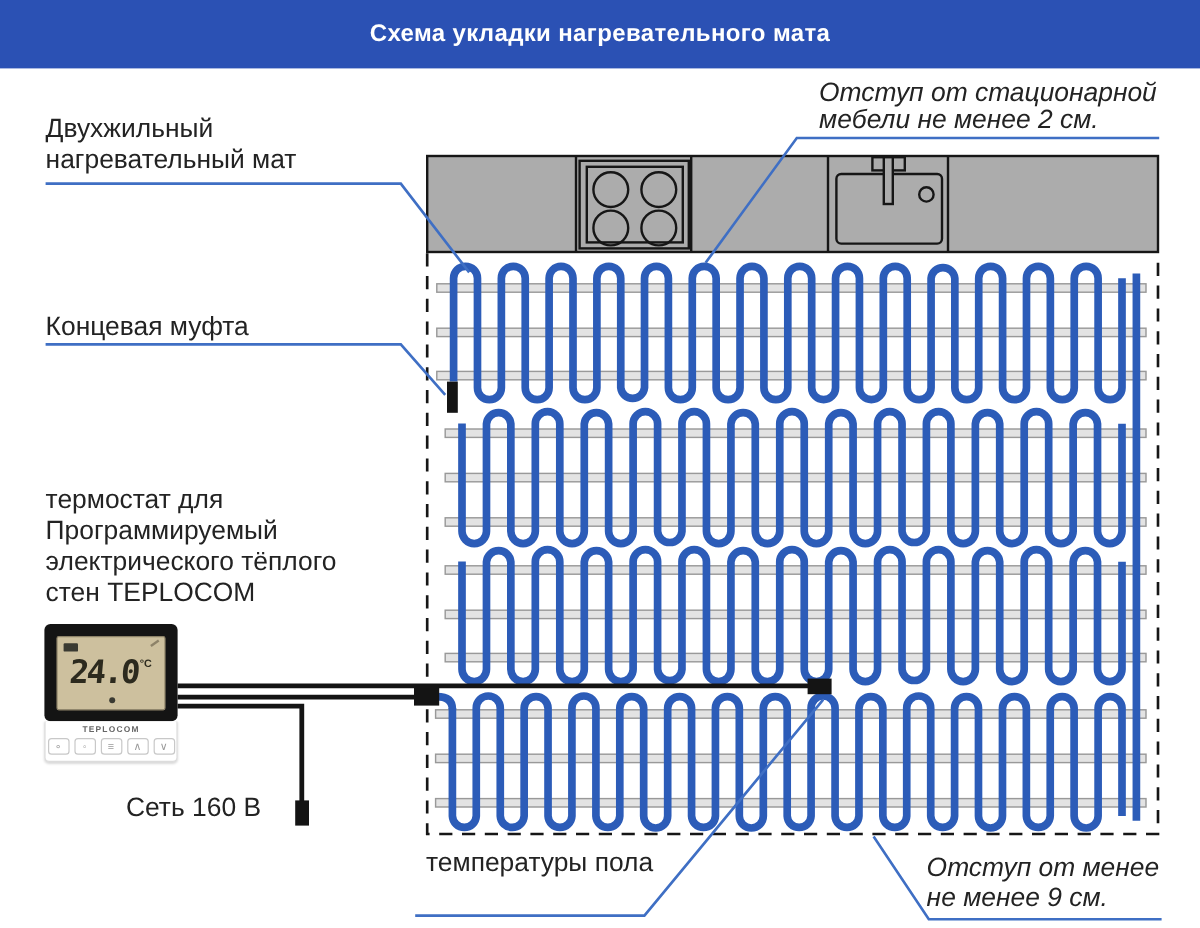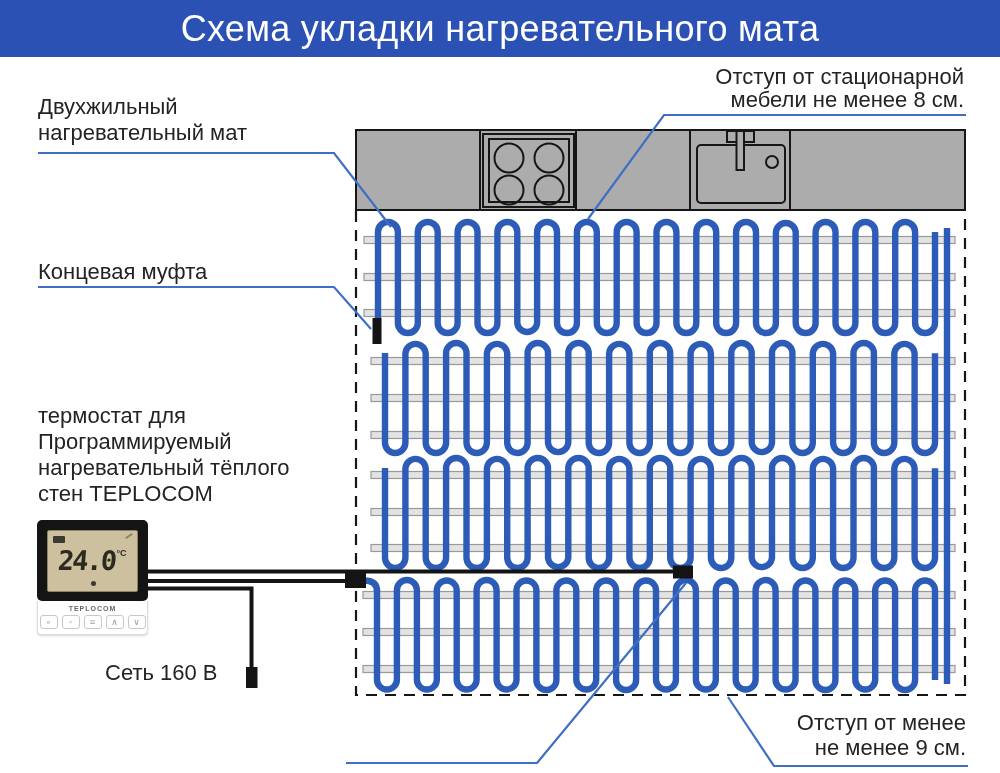--- a/index.html
+++ b/index.html
@@ -1,22 +1,22 @@
 <!DOCTYPE html>
 <html style="--header-bg: #2b51b4; --header-text: #ffffff; --cable-blue: #2c5cb8; --leader-blue: #3f6fc4; --counter-gray: #acacac; --bar-fill: #e3e3e3; --bar-stroke: #999999; --text-dark: #232323; --line-black: #141414;"><head>
 <meta charset="utf-8">
 <style>
   html,body{margin:0;padding:0;background:#fff;}
   .stage{position:relative;width:1000px;height:773px;background:#fff;overflow:hidden;
          font-family:"Liberation Sans",sans-serif;}
   .header{position:absolute;left:0;top:0;width:1000px;height:57px;background:var(--header-bg);
           display:flex;align-items:center;justify-content:center;}
-  .header-title{color:var(--header-text);font-size:36px;font-weight:normal;letter-spacing:.3px;}
+  .header-title{color:var(--header-text);font-size:20px;font-weight:bold;letter-spacing:.3px;}
   .lbl{position:absolute;color:var(--text-dark);font-size:22px;line-height:26px;white-space:nowrap;}
-  .lbl.r{text-align:right;}
+  .lbl.r{text-align:left;font-style:italic;}
   svg{position:absolute;left:0;top:0;}
   .cable{fill:none;stroke:var(--cable-blue);stroke-width:6.4;}
   .bar{fill:var(--bar-fill);stroke:var(--bar-stroke);stroke-width:1.2;}
   .blkline{fill:none;stroke:var(--line-black);stroke-width:4;}
   .blk{fill:var(--line-black);stroke:none;}
   .leader{fill:none;stroke:var(--leader-blue);stroke-width:2.2;}
   .cstroke{fill:none;stroke:#161616;stroke-width:2;}
   .cfill{fill:var(--counter-gray);stroke:#161616;stroke-width:2;}
   
   .thermo{position:absolute;left:37px;top:520px;width:111px;}
@@ -115,39 +115,40 @@
   </div>
 
   <div class="lbl" style="left:38px;top:94px;">
     <div>Двухжильный</div>
     <div>нагревательный мат</div>
   </div>
 
   <div class="lbl" style="left:38px;top:403px;">
     <div>термостат для</div>
     <div>Программируемый</div>
-    <div>нагревательный тёплого</div>
+    <div>электрического тёплого</div>
     <div>стен TEPLOCOM</div>
   </div>
 
   <div class="lbl" style="left:105px;top:660px;">
     <div>Сеть 160 В</div>
   </div>
 
   <div class="lbl" style="left:355px;top:706px;line-height:25px;">
+    <div>температуры пола</div>
   </div>
 
   <div class="lbl r" style="right:34px;top:710px;line-height:25px;">
     <div>Отступ от менее</div>
     <div>не менее 9 см.</div>
   </div>
 
   <div class="lbl r" style="right:36px;top:65px;line-height:23px;">
     <div>Отступ от стационарной</div>
-    <div>мебели не менее 8 см.</div>
+    <div>мебели не менее 2 см.</div>
   </div>
 
   <div class="thermo">
     <div class="thermo-top">
       <div class="lcd">
         <span class="lcd-badge"></span>
         <span class="lcd-mark"></span>
         <span class="lcd-val">24.0</span>
         <span class="lcd-unit">°C</span>
         <span class="lcd-dot"></span>

